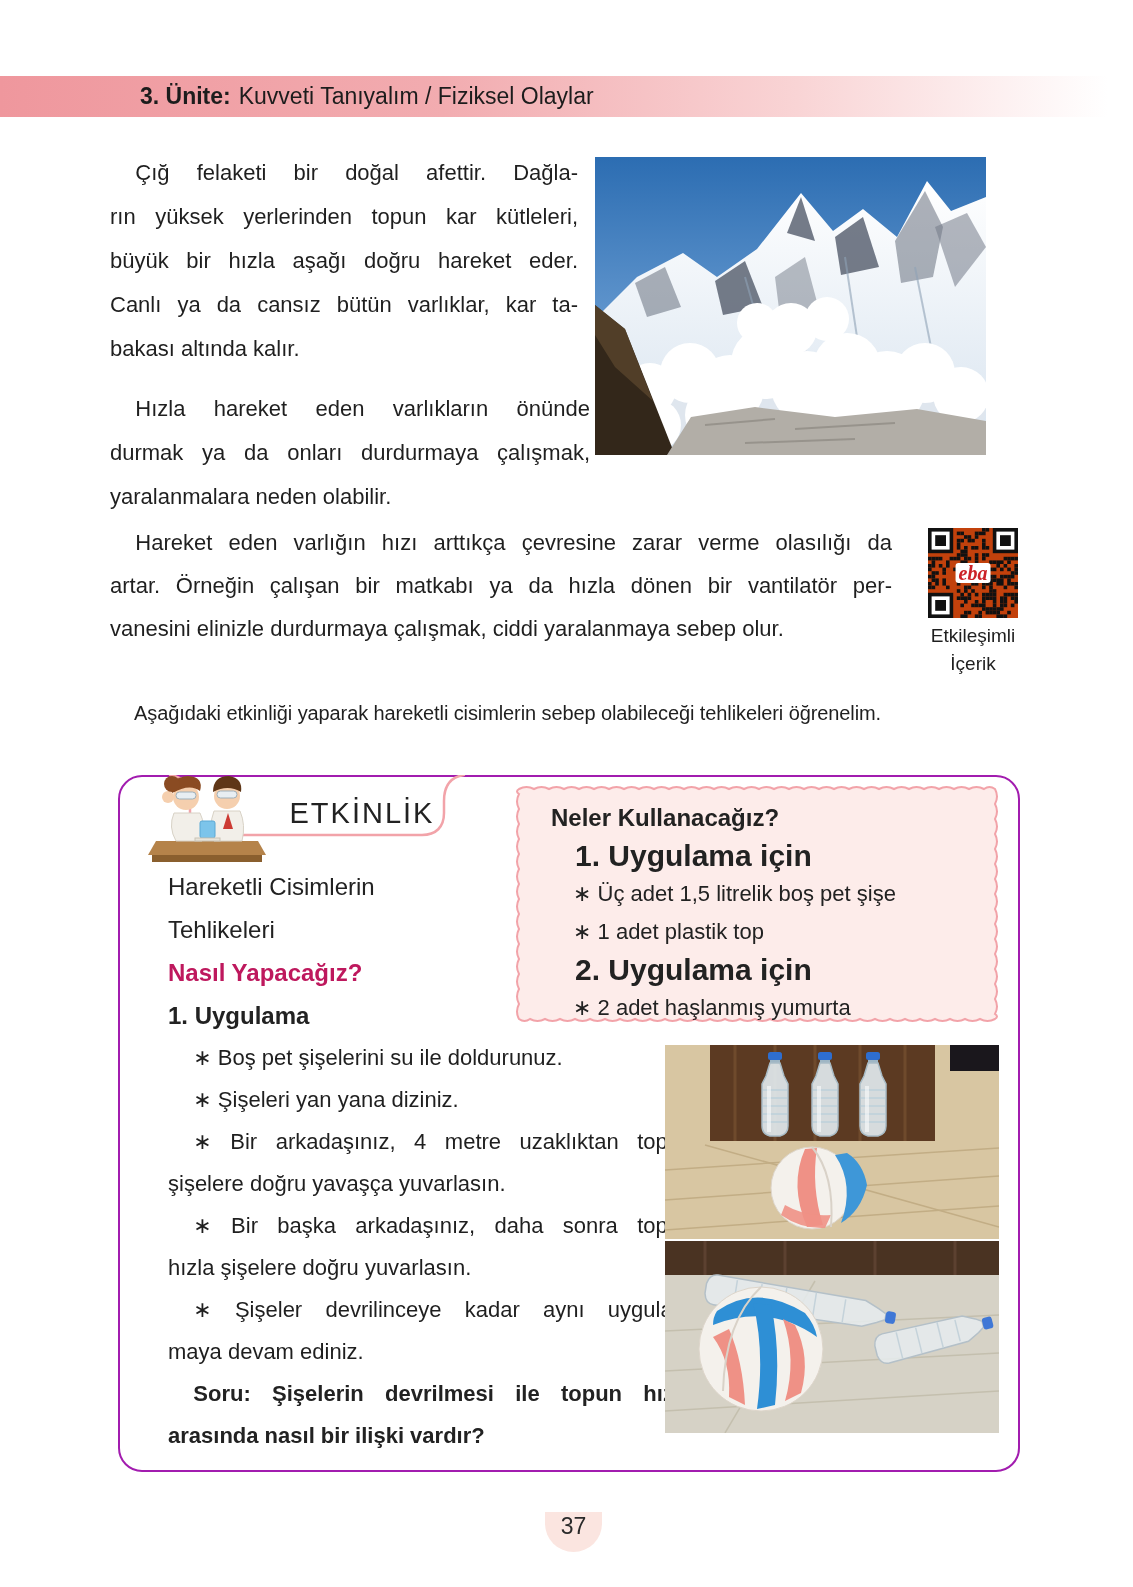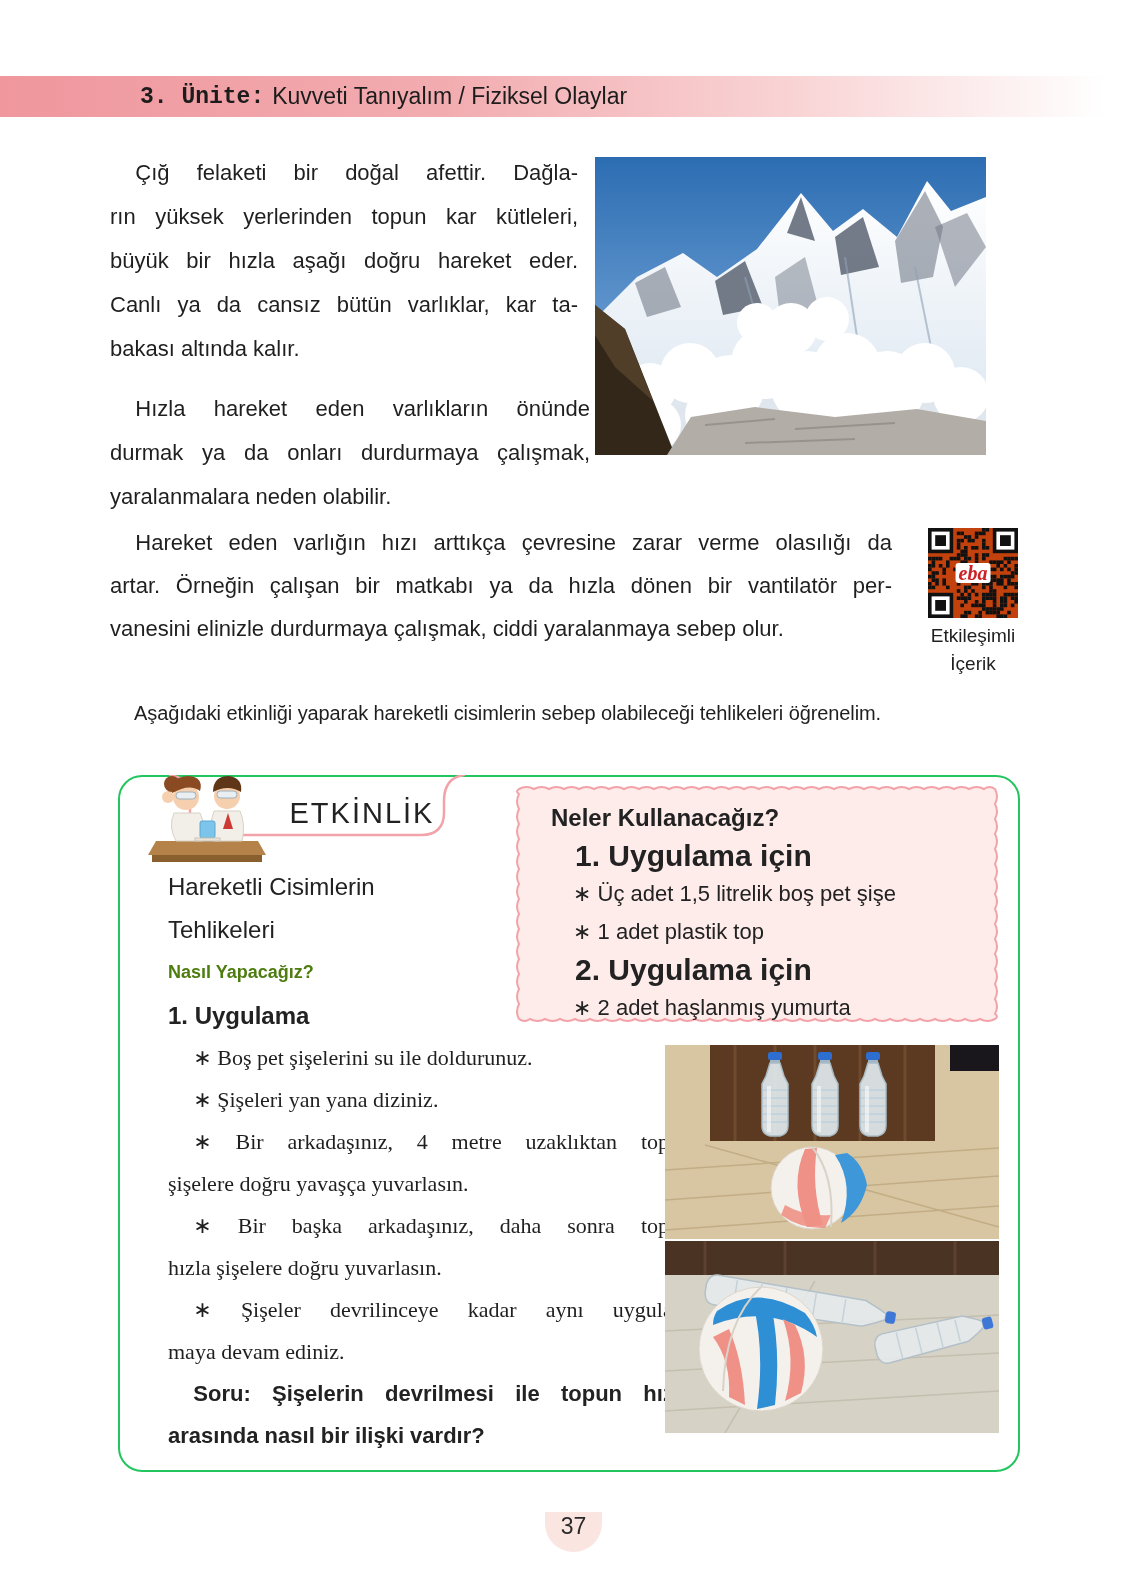--- a/index.html
+++ b/index.html
@@ -9,21 +9,21 @@
   }
   .abs{position:absolute;}
 
   
   #header-bar{
     left:0;top:76px;width:1108px;height:41px;
     background:linear-gradient(90deg,#ef979d 0%,#f2acb0 40%,#f9d4d5 72%,#ffffff 100%);
     display:flex;align-items:center;padding-left:140px;box-sizing:border-box;
     font-size:23px;color:#1c1c1c;
   }
-  #header-bar b{margin-right:8px;font-family:Liberation Mono, monospace;}
+  #header-bar b{margin-right:8px;}
 
   
   .para{font-size:22px;line-height:44px;color:#1f1f1f;}
   .jtext .ln{text-align:justify;text-align-last:justify;}
   .jtext .ln:last-child{text-align:left;text-align-last:left;}
   .indent .ln:first-child{text-indent:1.15em;}
   #p1{left:110px;top:151px;width:468px;}
   #p2{left:110px;top:387px;width:480px;}
   #p3{left:110px;top:521px;width:782px;line-height:43px;}
   #intro{left:112px;top:702px;width:908px;font-size:20px;letter-spacing:-0.1px;text-indent:1.1em;color:#1f1f1f;}
@@ -38,40 +38,40 @@
   #eba-logo{
     position:absolute;left:50%;top:50%;transform:translate(-50%,-50%);
     background:#ffffff;color:#cc2127;font-family:"Liberation Serif","DejaVu Serif",serif;
     font-style:italic;font-weight:bold;font-size:20px;line-height:20px;padding:0 3px;border-radius:3px;
   }
   #qr-caption{font-size:19px;line-height:28px;margin-top:4px;color:#1f1f1f;}
 
   
   #activity-box{
     left:118px;top:775px;width:902px;height:697px;
-    border:2px solid #22c55e;border-radius:24px;box-sizing:border-box;
+    border:2px solid #a21caf;border-radius:24px;box-sizing:border-box;
   }
   #tab-dip{left:26px;top:-2px;}
   #etkinlik{left:122px;top:20px;width:240px;text-align:center;font-size:29px;letter-spacing:2px;color:#222;}
   #kids{left:28px;top:-14px;}
 
   
   #materials{left:395px;top:8px;width:484px;height:238px;}
   #materials-bg{position:absolute;left:0;top:0;}
   #materials-content{position:relative;padding:14px 24px 0 36px;box-sizing:border-box;}
   .mat-heading{font-size:24px;font-weight:bold;line-height:38px;}
   .mat-group{font-size:30px;font-weight:bold;line-height:38px;margin-left:24px;}
   .mat-item{font-size:22px;line-height:38px;margin-left:22px;}
 
   
   #left-col{left:48px;top:88px;width:512px;}
   .act-title{font-size:24px;font-weight:normal;line-height:43px;}
-  .act-sub{font-size:18px;font-weight:bold;line-height:43px;color:#4d7c0f;}
+  .act-sub{font-size:24px;font-weight:bold;line-height:43px;color:#be185d;}
   .act-h{font-size:24px;font-weight:bold;line-height:43px;}
-  .step{font-size:22px;line-height:42px;color:#1f1f1f;font-family:Liberation Serif, serif;}
+  .step{font-size:22px;line-height:42px;color:#1f1f1f;}
   #question{font-size:22px;line-height:42px;font-weight:bold;}
   #question b{font-weight:bold;}
   #question span{font-weight:bold;}
 
   
   #photo1{left:545px;top:268px;width:334px;height:194px;overflow:hidden;}
   #photo2{left:545px;top:464px;width:334px;height:192px;overflow:hidden;}
 
   
   #answer{

